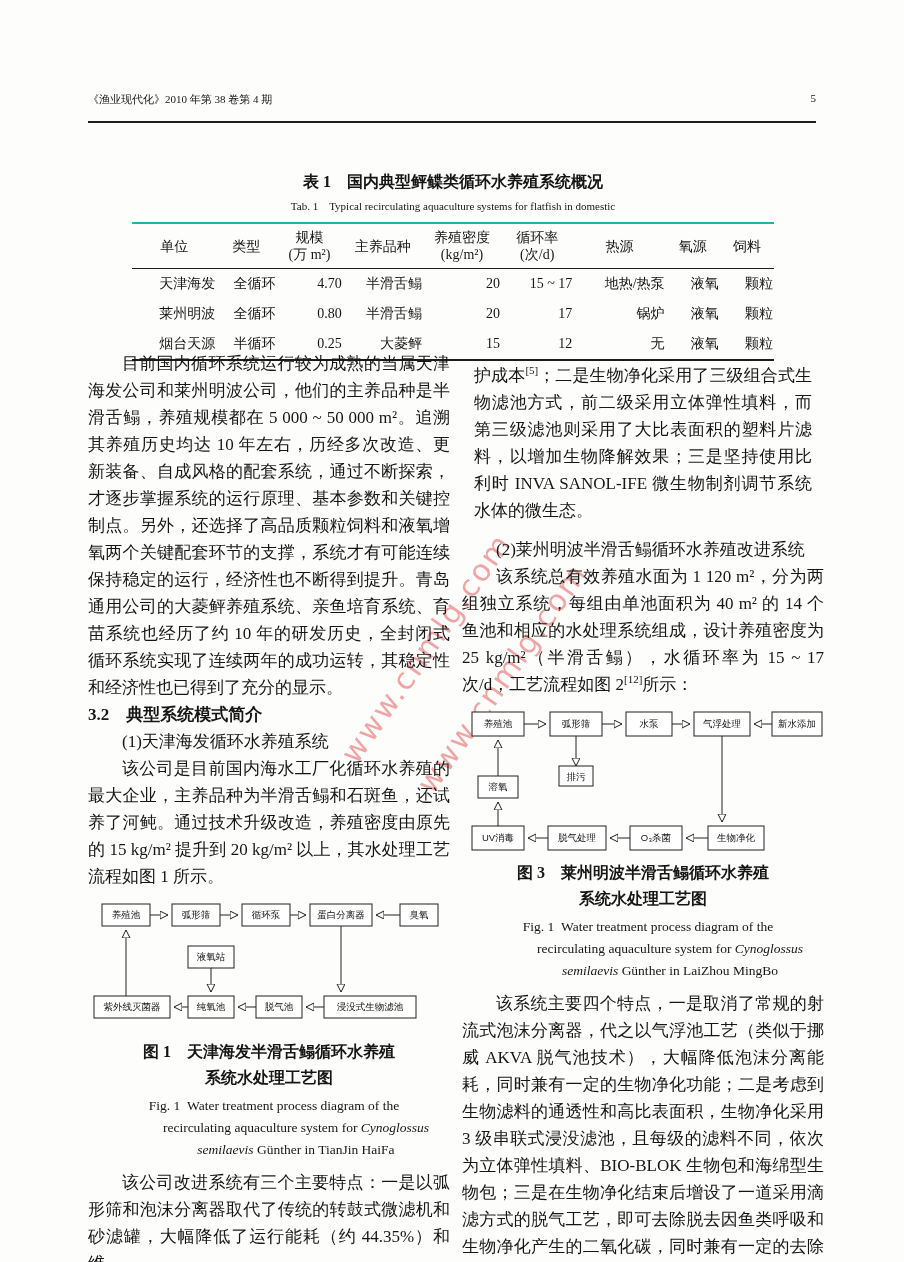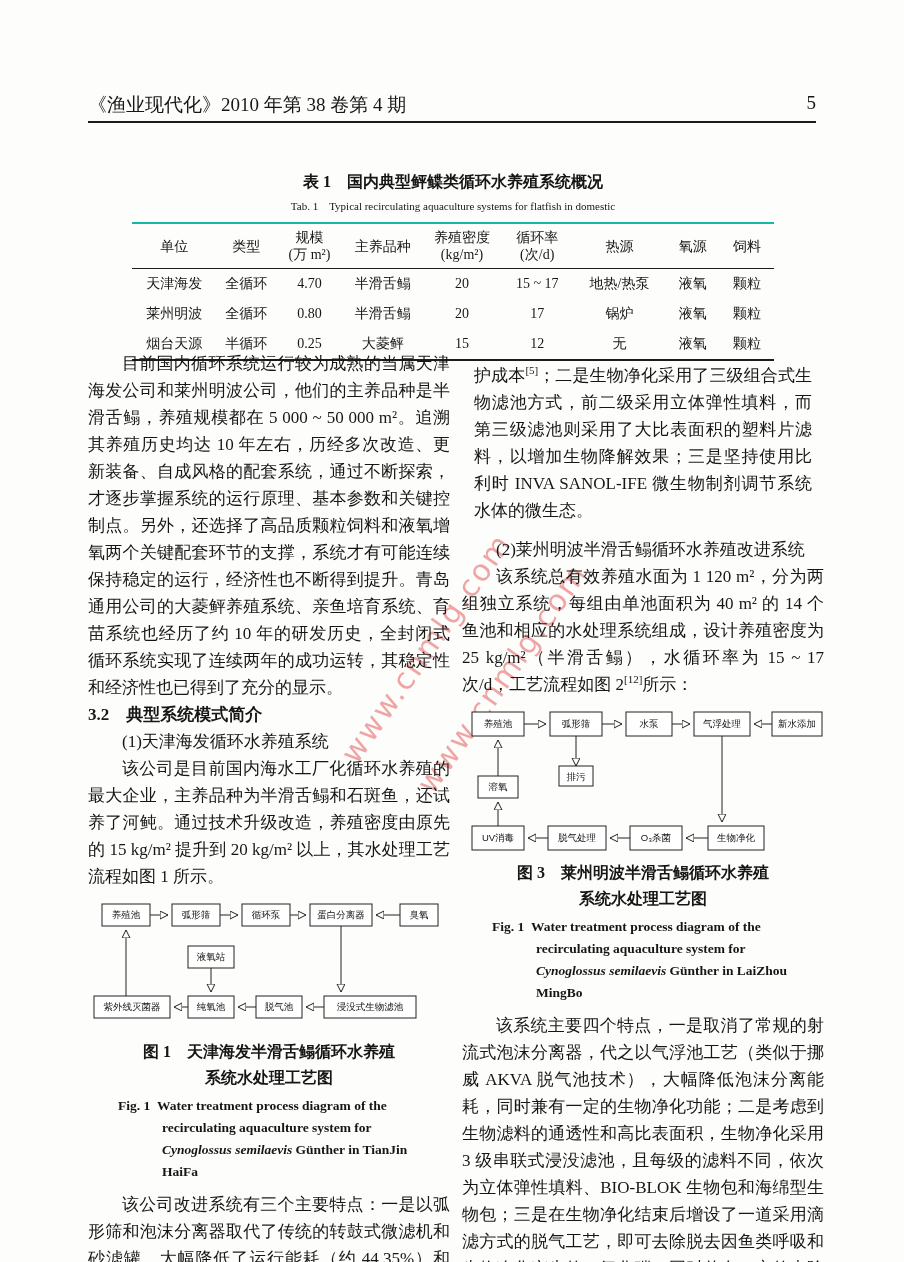--- a/index.html
+++ b/index.html
@@ -1,48 +1,48 @@
 <!DOCTYPE html>
 <html><head>
 <meta charset="utf-8">
 <style>
   html,body{margin:0;padding:0;}
   body{width:904px;height:1262px;background:#fdfdfb;}
   .page{position:relative;width:904px;height:1262px;overflow:hidden;
         font-family:"Liberation Serif",serif;color:#161616;}
   
   .hdr{position:absolute;top:92px;left:88px;width:728px;display:flex;
-       justify-content:space-between;font-size:19px;}
+       justify-content:space-between;font-size:11px;}
   .hdr-rule{position:absolute;top:121px;left:88px;width:728px;height:2px;background:#1c1c1c;}
   
   .tblwrap{position:absolute;top:146px;left:132px;width:642px;text-align:center;}
   .tbl-title-zh{font-weight:bold;font-size:16px;margin-bottom:6px;margin-top:26px;}
   .tbl-title-en{font-size:11px;margin-bottom:8px;}
   table.paper{width:100%;border-collapse:collapse;table-layout:fixed;
       border-top:2px solid #14b8a6;border-bottom:2px solid #1c1c1c;font-size:14px;}
   table.paper th{font-weight:normal;padding:5px 1px;border-bottom:1.5px solid #1c1c1c;vertical-align:middle;line-height:17px;}
-  table.paper td{padding:7px 1px;line-height:16px;}
+  table.paper td{padding:7px 1px;line-height:16px;text-align:right;}
   .c0{width:84px}.c1{width:60px}.c2{width:66px}.c3{width:80px}.c4{width:78px}
   .c5{width:72px}.c6{width:92px}.c7{width:54px}.c8{width:54px}
   
   .col{position:absolute;top:350px;width:362px;font-size:17px;line-height:27px;text-align:justify;}
   .col-left{left:88px;}
   .col-right{left:462px;}
   p.para{margin:0;text-indent:2em;}
   p.cont{margin:12px;text-indent:0;}
   .sec-h{font-weight:bold;margin:0;}
   .sub-h{margin:0;text-indent:2em;}
   sup.ref{font-size:11px;vertical-align:super;line-height:0;}
   
   .fig{margin:8px 0 2px 0;}
   .fig svg{display:block;}
   .fig text{font-family:"Liberation Sans",sans-serif;font-size:9.5px;fill:#111;}
   .cap-zh{font-weight:bold;font-size:16px;text-align:center;line-height:26px;margin:4px 0 4px 0;}
-  .cap-en{font-weight:bold;font-size:13.5px;line-height:22px;margin:0 20px 8px 30px;
-          padding-left:44px;text-indent:-44px;text-align:left;}
+  .cap-en{font-weight:normal;font-size:13.5px;line-height:22px;margin:0 20px 8px 30px;
+          padding-left:44px;text-indent:-44px;text-align:center;}
   .cap-en .sp{font-style:italic;}
   
   .wm{position:absolute;font-family:"DejaVu Sans",sans-serif;font-size:30px;letter-spacing:2px;
       color:rgba(228,92,92,0.55);transform:rotate(-55deg);transform-origin:left center;
       pointer-events:none;white-space:nowrap;}
   .wm1{left:348px;top:742px;}
   .wm2{left:424px;top:772px;}
 </style>
 </head>
 <body>

